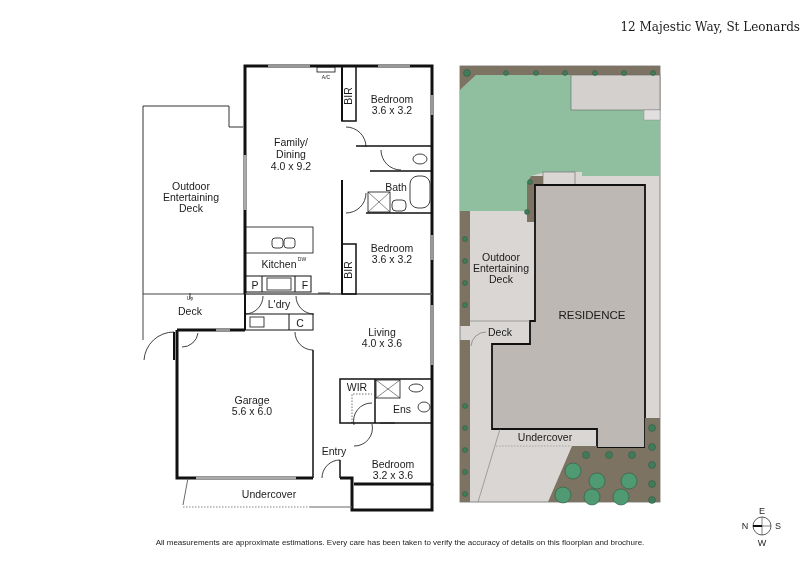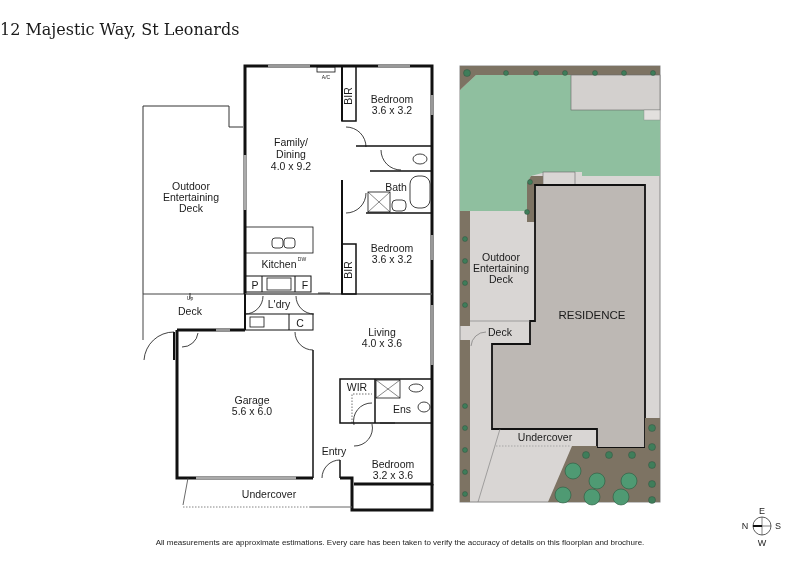--- a/index.html
+++ b/index.html
@@ -1,17 +1,17 @@
 <!DOCTYPE html>
 <html><head>
 <meta charset="utf-8">
 <style>
   html, body { margin: 0; padding: 0; background: #ffffff; }
   body { width: 800px; height: 566px; position: relative; overflow: hidden; font-family: "Liberation Sans", sans-serif; }
-  .title { position: absolute; top: 20px; left: 0; width: 800px; text-align: left; font-family: "DejaVu Serif", serif; font-size: 16px; color: #1a1a1a; }
+  .title { position: absolute; top: 20px; left: 0; width: 800px; text-align: right; font-family: "DejaVu Serif", serif; font-size: 12px; color: #1a1a1a; }
   .disclaimer { position: absolute; top: 538px; left: 0; width: 800px; text-align: center; font-size: 8px; color: #222; }
   svg { position: absolute; left: 0; top: 0; }
   .lbl { font-family: "Liberation Sans", sans-serif; fill: #1a1a1a; font-size: 10.5px; text-anchor: middle; }
   .lbl-s { font-family: "Liberation Sans", sans-serif; fill: #1a1a1a; font-size: 5px; text-anchor: middle; }
   .lbl-b { font-family: "Liberation Sans", sans-serif; fill: #1a1a1a; font-size: 11.5px; text-anchor: middle; }
   .compass-lbl { font-family: "Liberation Sans", sans-serif; fill: #222; font-size: 9px; text-anchor: middle; }
 </style>
 </head>
 <body>
 

